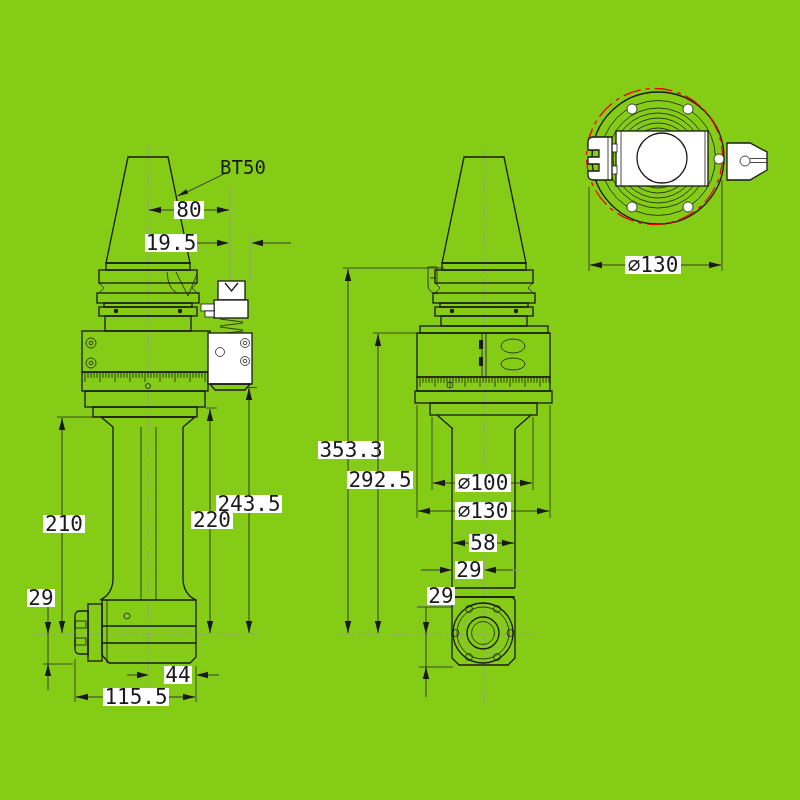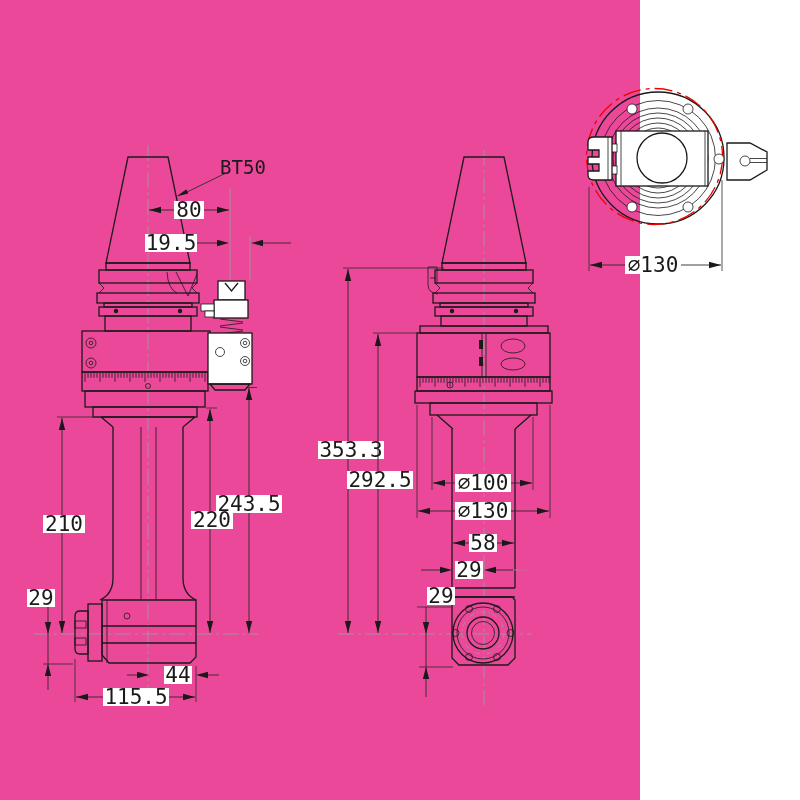--- a/index.html
+++ b/index.html
@@ -1,16 +1,16 @@
 <!DOCTYPE html>
 <html><head>
 <meta charset="utf-8">
 <style>
   html,body{margin:0;padding:0;background:#fff;}
-  .canvas{width:640px;height:800px;background:#ec4899;position:relative;font-family:"DejaVu Sans Mono",monospace;}
+  .canvas{width:800px;height:800px;background:#84cc16;position:relative;font-family:"DejaVu Sans Mono",monospace;}
   svg{display:block}
   .ln{stroke:#1a1a1a;stroke-width:1.3;fill:none;stroke-linejoin:miter;stroke-linecap:butt}
   .thin{stroke:#1a1a1a;stroke-width:0.8;fill:none}
   .dim{stroke:#2b2b2b;stroke-width:0.9;fill:none}
   .ext{stroke:#2b2b2b;stroke-width:0.8;fill:none}
   .cons{stroke:#9b9b9b;stroke-width:0.9;fill:none}
   .cl{stroke:#9b9b9b;stroke-width:0.9;fill:none;stroke-dasharray:16 4 3 4}
   .arr{fill:#1a1a1a;stroke:none}
   .tick{stroke:#1a1a1a;stroke-width:0.8;fill:none}
   .wf{fill:#ffffff}

